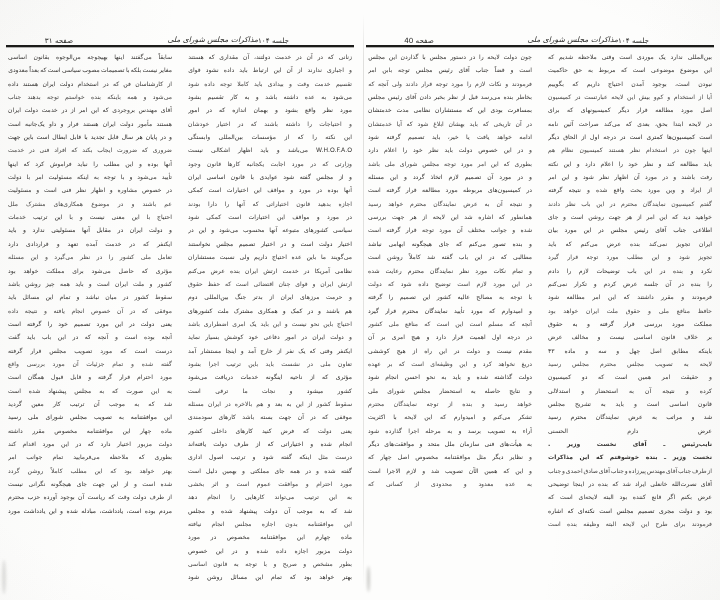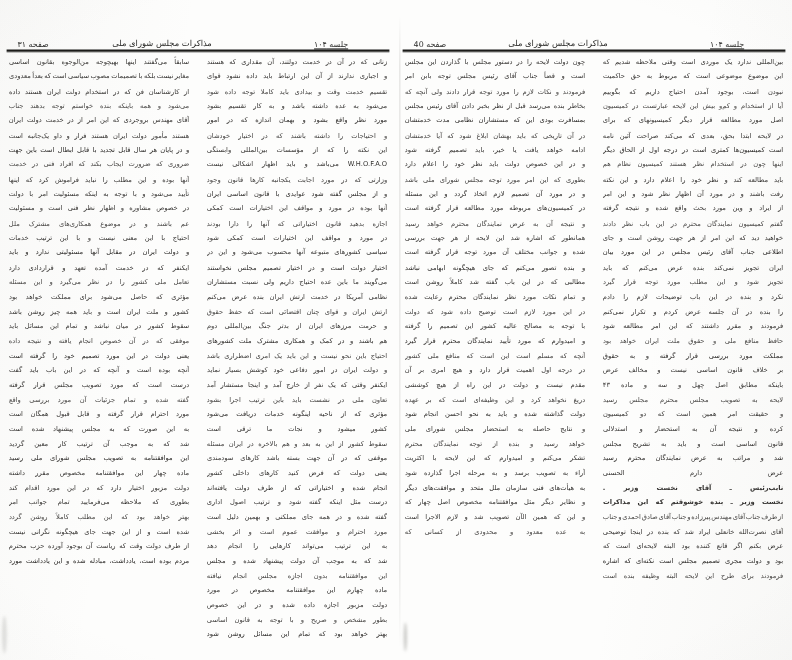--- a/index.html
+++ b/index.html
@@ -26,23 +26,23 @@
   .page{position:absolute;top:0;height:600px;}
   #page-left{left:0;width:360px;}
   #page-right{left:360px;width:360px;}
 
   
   .runhead{
     position:absolute;left:6px;right:6px;top:28px;height:16px;
     display:flex;align-items:flex-end;
   }
   .rh-cell{font-size:7.2px;color:#2a2a28;white-space:nowrap;line-height:1;}
-  .rh-right{flex:0 0 86px;text-align:center;padding-right:10px;text-decoration:underline;}
-  .rh-center{flex:1 1 auto;text-align:left;font-size:7.6px;letter-spacing:.2px;}
-  .rh-left{flex:0 0 86px;text-align:left;padding-left:10px;}
+  .rh-right{flex:0 0 86px;text-align:left;padding-right:10px;}
+  .rh-center{flex:1 1 auto;text-align:right;font-size:7.6px;letter-spacing:.2px;font-style:italic;}
+  .rh-left{flex:0 0 86px;text-align:center;padding-left:10px;}
   .rule{
     position:absolute;left:6px;right:6px;top:45px;height:2px;
     background:#1b1b19;
   }
   .rule::after{
     content:"";position:absolute;left:0;right:0;top:2.2px;height:.6px;
     background:rgba(40,40,38,.35);
   }
 
   

